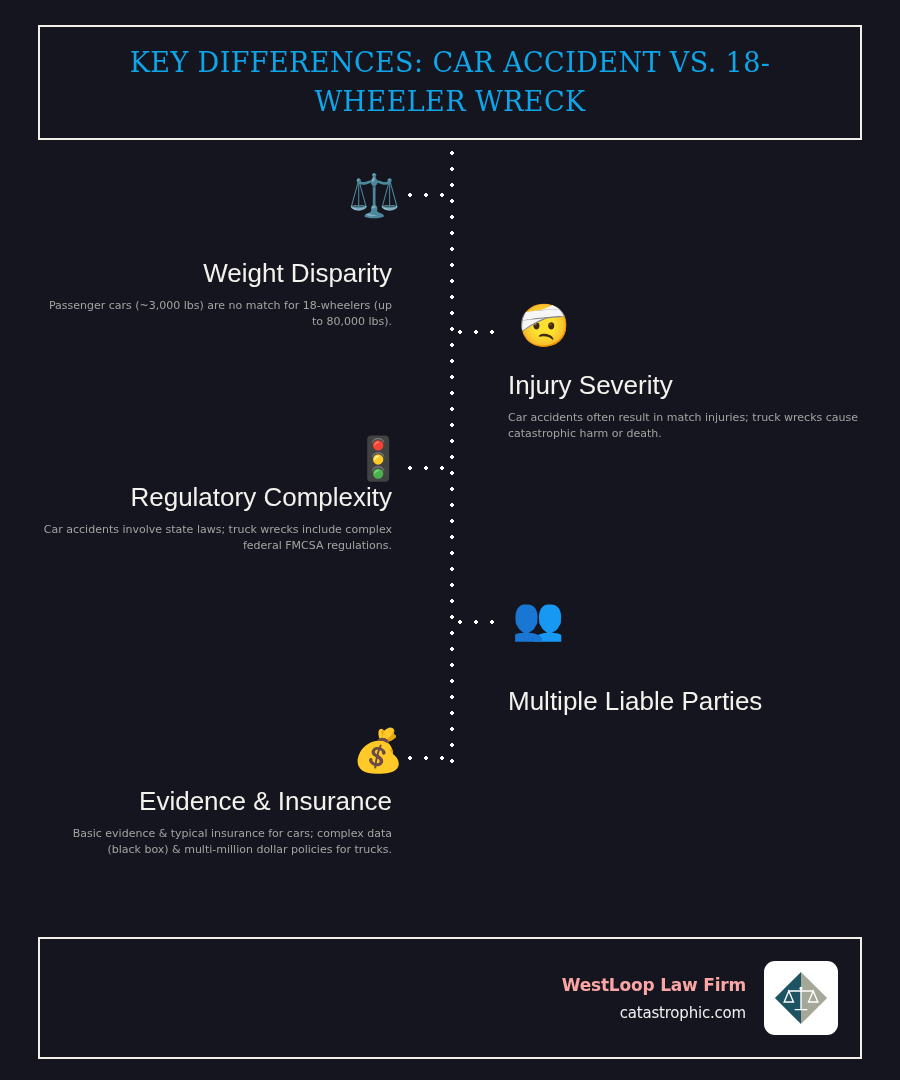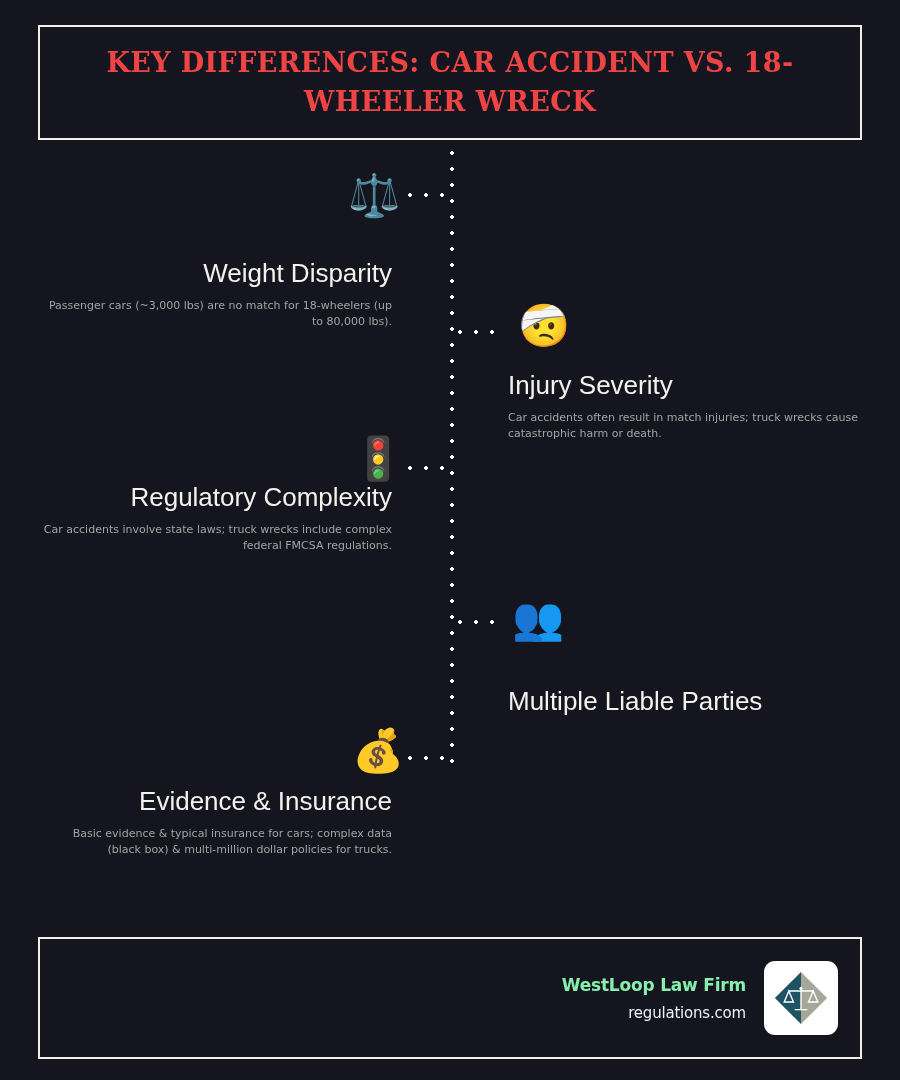--- a/index.html
+++ b/index.html
@@ -33,24 +33,24 @@
     box-sizing: border-box;
     display: flex;
     align-items: center;
     justify-content: center;
   }
   .header-title {
     font-family: "DejaVu Serif", serif;
     font-size: 27px;
     letter-spacing: 0.4px;
     line-height: 1.42;
-    color: #ef4444;
+    color: #0ea5e9;
     text-align: center;
     width: 700px;
-    font-weight: 700;
+    font-weight: 400;
   }
 
   
   .spine {
     position: absolute;
     left: 450px;
     top: 145px;
     width: 4px;
     height: 628px;
     background-image: radial-gradient(circle, #ffffff 0 1.6px, rgba(0,0,0,0) 1.9px);
@@ -129,21 +129,21 @@
   .footer-text {
     display: flex;
     flex-direction: column;
     align-items: flex-end;
     gap: 9px;
   }
   .firm-name {
     font-family: "DejaVu Sans", sans-serif;
     font-size: 17px;
     font-weight: bold;
-    color: #86efac;
+    color: #fca5a5;
     letter-spacing: -0.2px;
   }
   .firm-url {
     font-family: "DejaVu Sans", sans-serif;
     font-size: 15px;
     font-weight: 400;
     color: #f0f0f2;
     letter-spacing: -0.2px;
   }
   .logo-tile {
@@ -209,21 +209,21 @@
     <div style="margin-top:56px;">
       <h2 class="heading">Evidence &amp; Insurance</h2>
       <p class="body">Basic evidence &amp; typical insurance for cars; complex data (black box) &amp; multi-million dollar policies for trucks.</p>
     </div>
   </div>
 
   <div class="footer-box">
     <div class="footer-inner">
       <div class="footer-text">
         <span class="firm-name">WestLoop Law Firm</span>
-        <span class="firm-url">regulations.com</span>
+        <span class="firm-url">catastrophic.com</span>
       </div>
       <div class="logo-tile">
         <svg width="58" height="58" viewBox="0 0 100 100">
           <polygon points="50,5 50,95 5,50" fill="#1e5363"></polygon>
           <polygon points="50,5 95,50 50,95" fill="#a5a899"></polygon>
           <g stroke="#ffffff" stroke-width="2.4" fill="none" stroke-linecap="round">
             <line x1="50" y1="32" x2="50" y2="70"></line>
             <line x1="40" y1="70" x2="60" y2="70"></line>
             <line x1="29" y1="38" x2="71" y2="38"></line>
             <circle cx="50" cy="33" r="2.6" fill="#ffffff" stroke="none"></circle>

